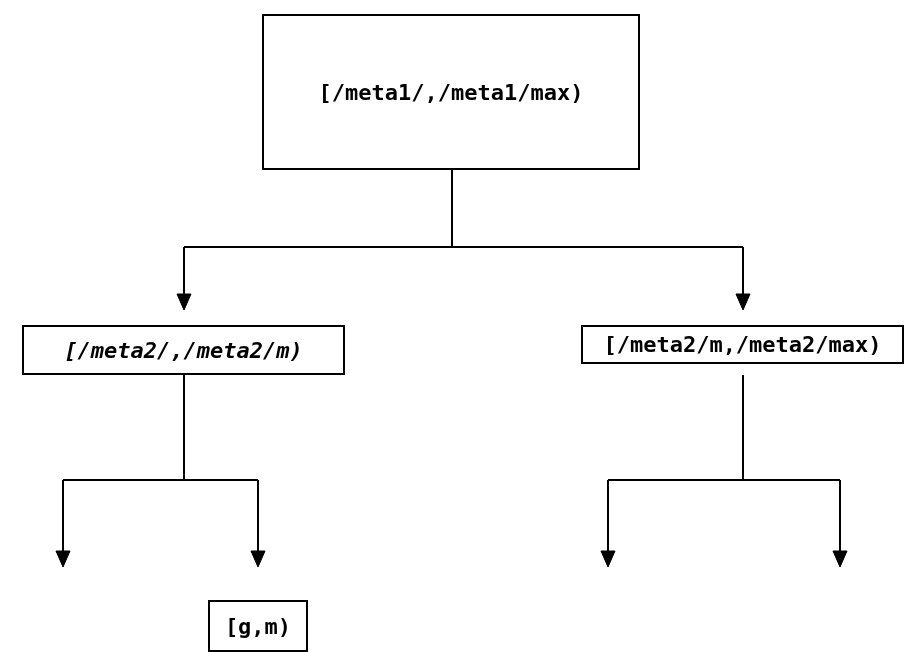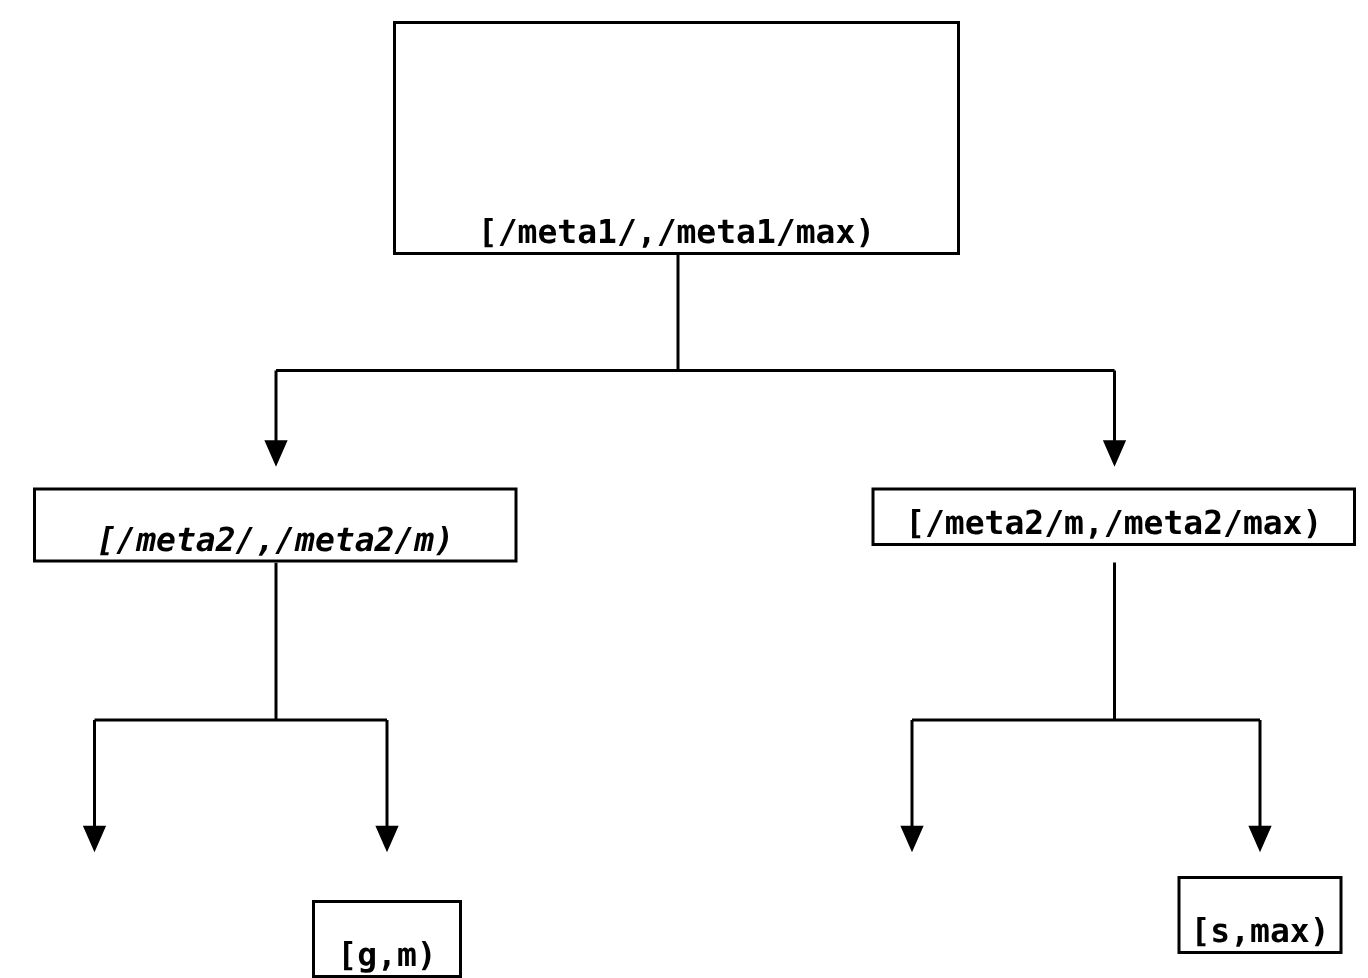--- a/index.html
+++ b/index.html
@@ -29,21 +29,21 @@
   .edges polygon {
     fill: #000000;
     stroke: #000000;
   }
   .node {
     position: absolute;
     box-sizing: border-box;
     border: 2px solid #000000;
     background: #ffffff;
     display: flex;
-    align-items: flex-end;
+    align-items: center;
     justify-content: center;
     font-family: "DejaVu Sans Mono", monospace;
     font-weight: 700;
     font-size: 22px;
     color: #000000;
     white-space: nowrap;
   }
   .node-root  { left: 262px; top: 14px;  width: 378px; height: 156px; }
   .node-left  { left: 22px;  top: 325px; width: 323px; height: 50px; font-style: italic;  }
   .node-right { left: 581px; top: 325px; width: 323px; height: 39px;  }
@@ -98,17 +98,14 @@
   <div class="node node-right">
     <span>[/meta2/m,/meta2/max)</span>
   </div>
 
 
   <div class="node leaf-gm">
     <span>[g,m)</span>
   </div>
 
 
-  <div class="node leaf-smax">
-    <span>[s,max)</span>
-  </div>
 
 </div>
 
 </body></html>

